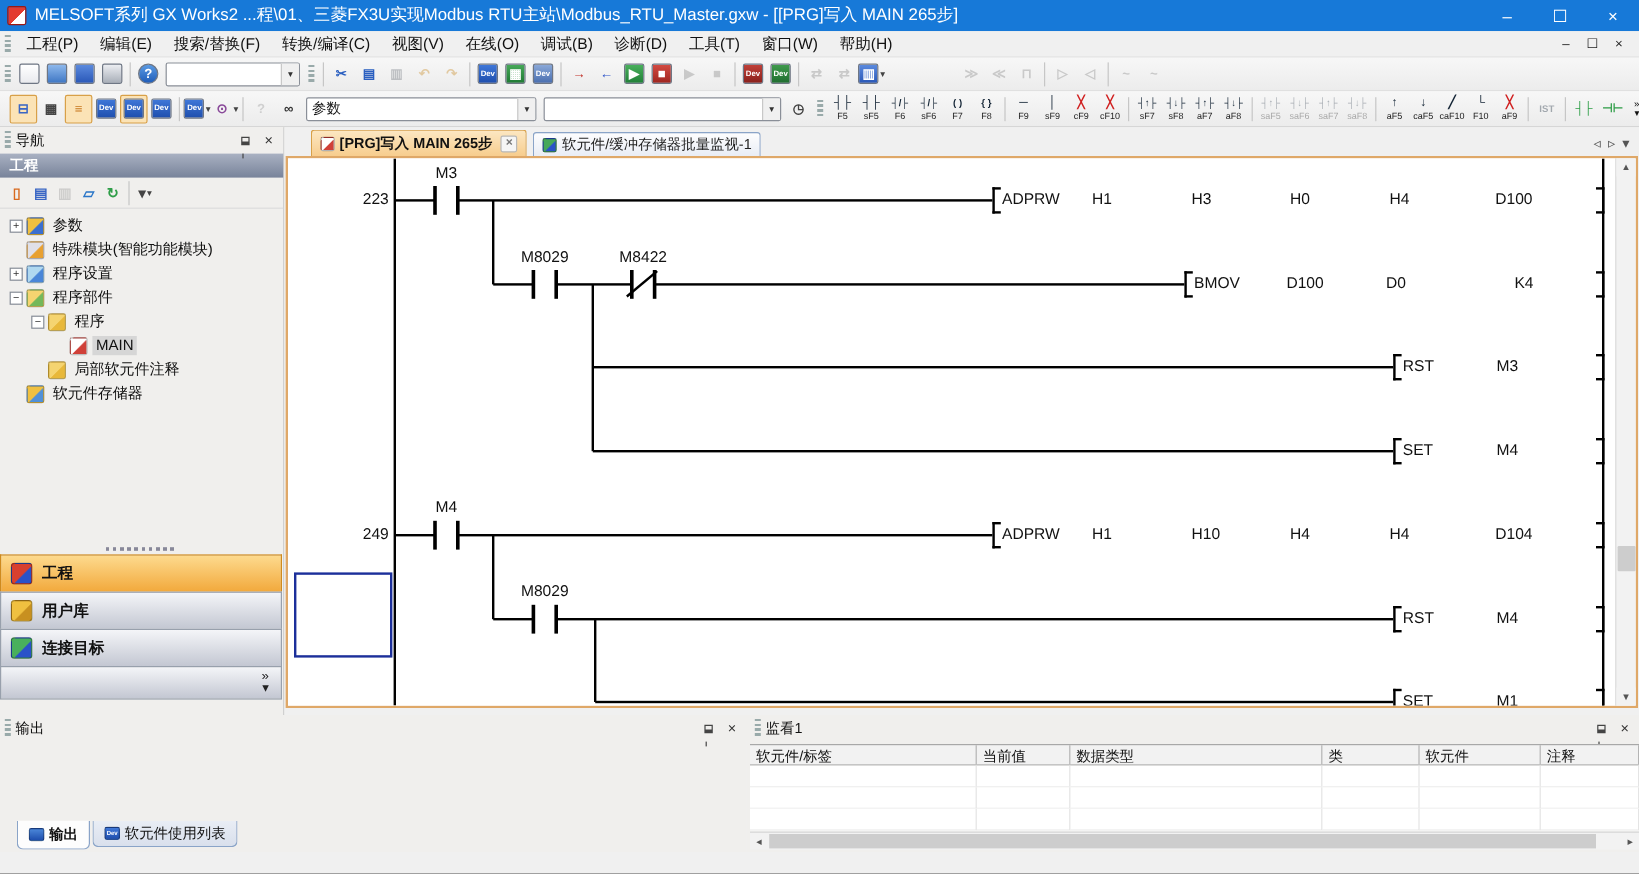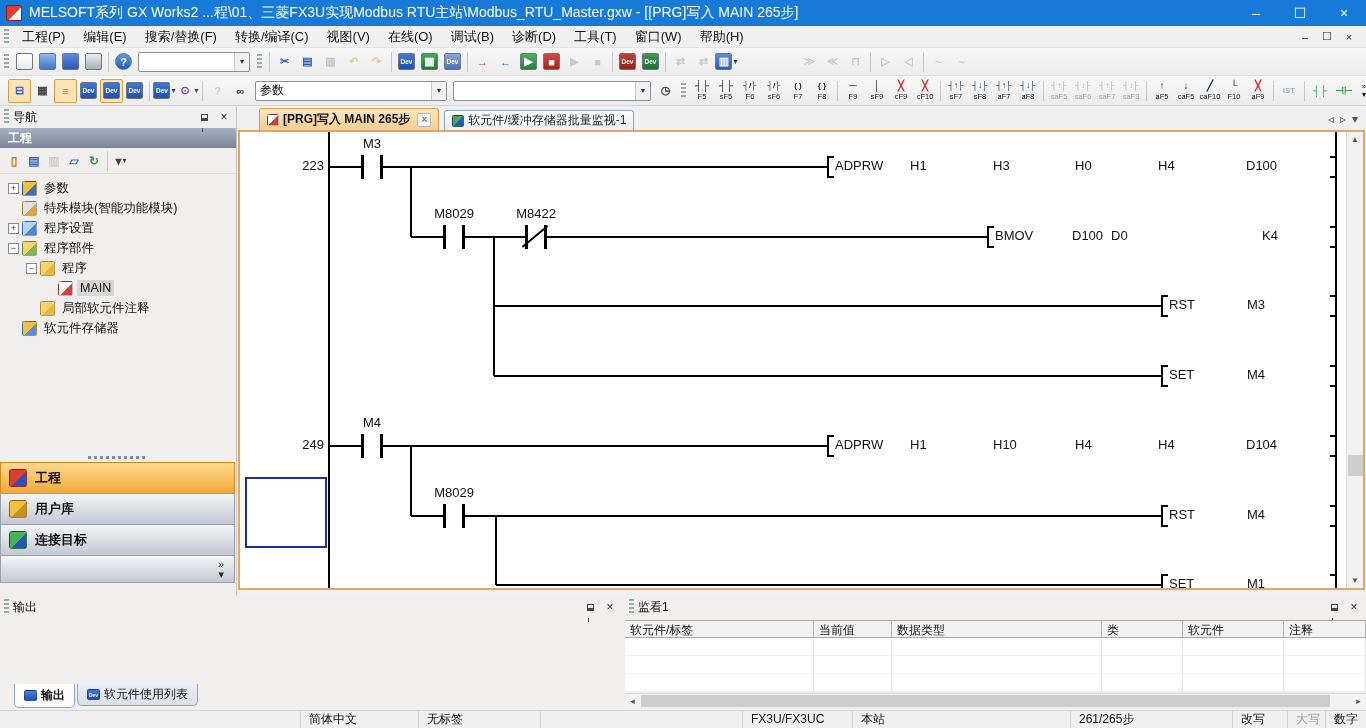--- a/index.html
+++ b/index.html
@@ -624,21 +624,21 @@
           <div class="lb" style="left: 587px; top: 24px;"></div>
           <div class="ifield" style="left: 595px; top: 26px;">ADPRW</div>
           <div class="ifield" style="left: 670px; top: 26px;">H1</div>
           <div class="ifield" style="left: 753px; top: 26px;">H3</div>
           <div class="ifield" style="left: 835px; top: 26px;">H0</div>
           <div class="ifield" style="left: 918px; top: 26px;">H4</div>
           <div class="ifield" style="left: 1006px; top: 26px;">D100</div>
           <div class="lb" style="left: 747px; top: 94px;"></div>
           <div class="ifield" style="left: 755px; top: 96px;">BMOV</div>
           <div class="ifield" style="left: 832px; top: 96px;">D100</div>
-          <div class="ifield" style="left: 871px; top: 96px;">D0</div>
+          <div class="ifield" style="left: 915px; top: 96px;">D0</div>
           <div class="ifield" style="left: 1022px; top: 96px;">K4</div>
           <div class="lb" style="left: 921px; top: 163px;"></div>
           <div class="ifield" style="left: 929px; top: 165px;">RST</div>
           <div class="ifield" style="left: 1007px; top: 165px;">M3</div>
           <div class="lb" style="left: 921px; top: 233px;"></div>
           <div class="ifield" style="left: 929px; top: 235px;">SET</div>
           <div class="ifield" style="left: 1007px; top: 235px;">M4</div>
           <div class="lb" style="left: 587px; top: 303px;"></div>
           <div class="ifield" style="left: 595px; top: 305px;">ADPRW</div>
           <div class="ifield" style="left: 670px; top: 305px;">H1</div>
@@ -738,25 +738,13 @@
           <div class="w-cell" style="width: 82px;"></div>
         </div>
       </div>
     <div id="watch-hscroll">
         <div class="hs-arrow" style="left: 0px;">◂</div>
         <div class="hs-arrow" style="right: 0px;">▸</div>
         <div id="hs-thumb" style="left: 16px; right: 36px;"></div>
       </div>
   </div>
 
-  <div id="statusbar">
-      <div class="sb-seg" style="width: 300px;"></div>
-      <div class="sb-seg" style="width: 118px;">简体中文</div>
-      <div class="sb-seg" style="width: 122px;">无标签</div>
-      <div class="sb-seg" style="width: 202px;"></div>
-      <div class="sb-seg" style="width: 110px;">FX3U/FX3UC</div>
-      <div class="sb-seg" style="width: 218px;">本站</div>
-      <div class="sb-seg" style="width: 162px;">261/265步</div>
-      <div class="sb-seg" style="width: 55px;">改写</div>
-      <div class="sb-seg dim" style="width: 38px;">大写</div>
-      <div class="sb-seg" style="width: 41px;">数字</div>
-    </div>
 </div>
 
 </body></html>

